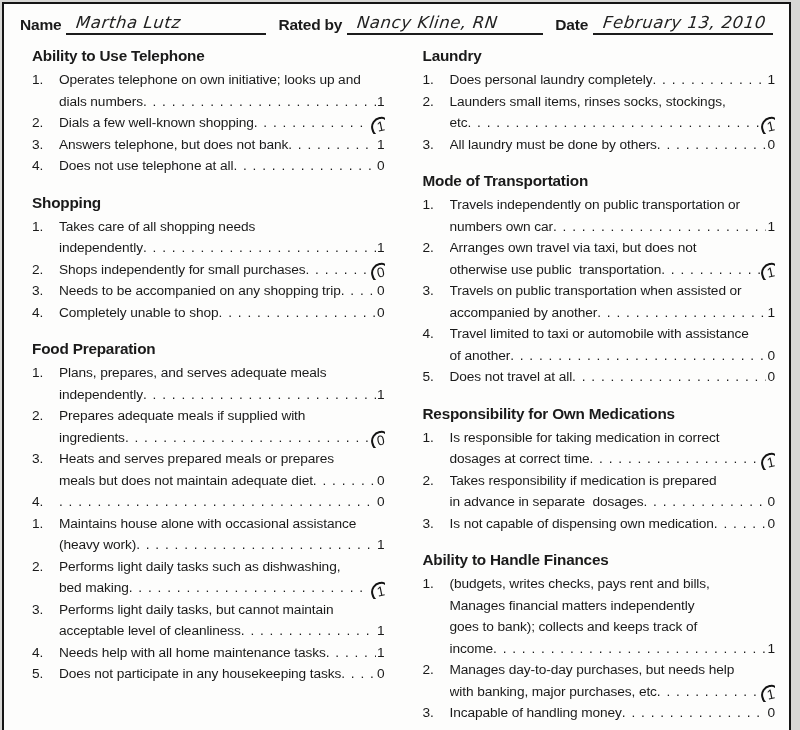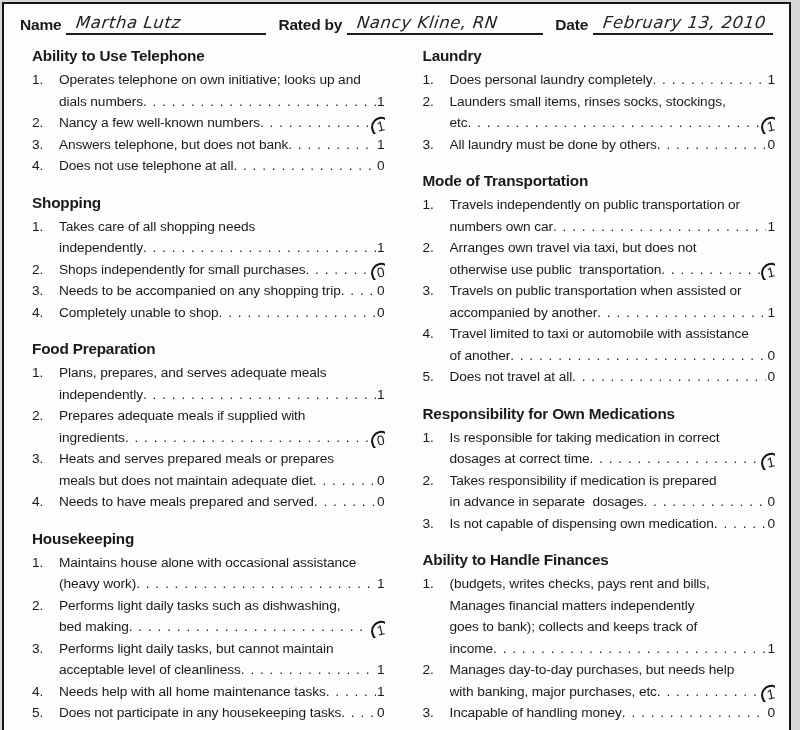--- a/index.html
+++ b/index.html
@@ -117,21 +117,21 @@
         <span class="leader"></span>
         <span class="score">1</span>
       </span>
     </span>
   </div>
 
   <div class="item">
     <span class="inum">2.</span>
     <span class="ibody">
       <span class="lastline">
-        <span class="txt">Nancy a few well-known numbers</span>
+        <span class="txt">Dials a few well-known shopping</span>
         <span class="leader"></span>
         <span class="score circled">1</span>
       </span>
     </span>
   </div>
 
   <div class="item">
     <span class="inum">3.</span>
     <span class="ibody">
       <span class="lastline">
@@ -241,31 +241,29 @@
         <span class="leader"></span>
         <span class="score">0</span>
       </span>
     </span>
   </div>
 
   <div class="item">
     <span class="inum">4.</span>
     <span class="ibody">
       <span class="lastline">
-        <span class="txt">Needs to have meals prepared and served</span>
-        <span class="leader"></span>
-        <span class="score">0</span>
-      </span>
-    </span>
-  </div>
-</div>
-  </div>
-
-  <div class="section">
-    <div class="section-title">Housekeeping</div>
+        <span class="leader"></span>
+        <span class="score">0</span>
+      </span>
+    </span>
+  </div>
+</div>
+  </div>
+
+  <div class="section">
     <div class="items">
   <div class="item">
     <span class="inum">1.</span>
     <span class="ibody">
       <div class="line">Maintains house alone with occasional assistance</div>
                 <span class="lastline">
         <span class="txt">(heavy work)</span>
         <span class="leader"></span>
         <span class="score">1</span>
       </span>

